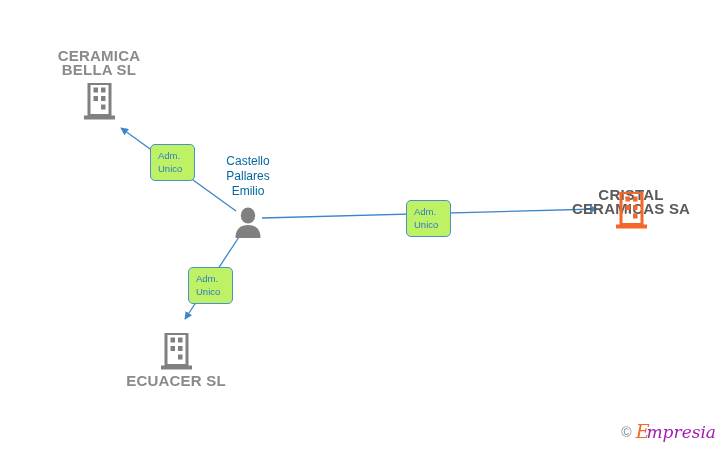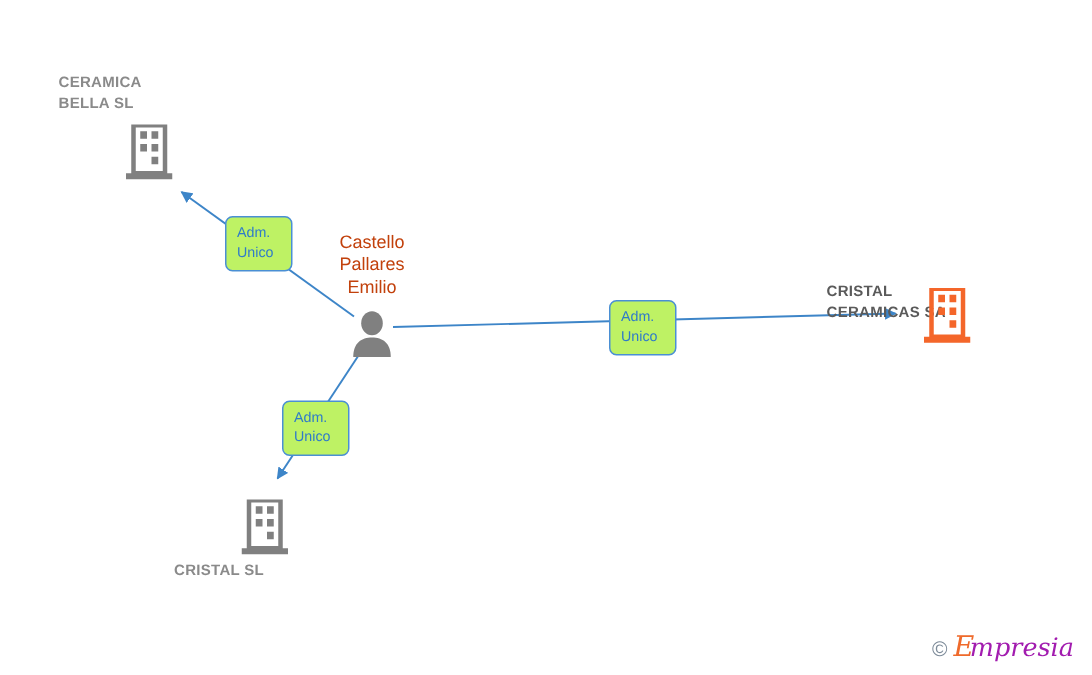--- a/index.html
+++ b/index.html
@@ -20,37 +20,38 @@
   .graph-svg {
     position: absolute;
     left: 0;
     top: 0;
     width: 728px;
     height: 450px;
   }
   
   .node-title {
     position: absolute;
-    font-size: 10px;
+    text-align: center;
+    font-size: 15px;
     line-height: 14px;
     letter-spacing: 0.2px;
     color: #8a8a8a;
     font-weight: bold;
     white-space: pre-line;
     pointer-events: none;
   }
   .node-title.accent {
     color: #5a5a5a;
   }
   .person-title {
     position: absolute;
     text-align: center;
     font-size: 12px;
     line-height: 15px;
-    color: #c2410c;
+    color: #0369a1;
     font-weight: normal;
     white-space: pre-line;
   }
   
   .icon-wrap {
     position: absolute;
   }
   
   .edge-label {
     position: absolute;
@@ -160,21 +161,21 @@
       <rect x="5" y="0.5" width="21" height="32" fill="none" stroke="#808080" stroke-width="3"></rect>
       <rect x="9.5" y="4.5" width="4.5" height="5" fill="#808080"></rect>
       <rect x="17" y="4.5" width="4.5" height="5" fill="#808080"></rect>
       <rect x="9.5" y="13" width="4.5" height="5" fill="#808080"></rect>
       <rect x="17" y="13" width="4.5" height="5" fill="#808080"></rect>
       <rect x="17" y="21.5" width="4.5" height="5" fill="#808080"></rect>
       <rect x="9.5" y="21.5" width="4.5" height="8" fill="#ffffff"></rect>
       <rect x="0" y="32.5" width="31" height="4" fill="#808080"></rect>
     </svg>
   </div>
-  <div class="node-title" style="left:116px; top:374px; width:120px;">CRISTAL SL</div>
+  <div class="node-title" style="left:116px; top:374px; width:120px;">ECUACER SL</div>
 
   <div class="edge-label" style="left:150px; top:144px; width:45px;">Adm.
 Unico</div>
 
   <div class="edge-label" style="left:406px; top:200px; width:45px;">Adm.
 Unico</div>
 
   <div class="edge-label" style="left:188px; top:267px; width:45px;">Adm.
 Unico</div>
 

